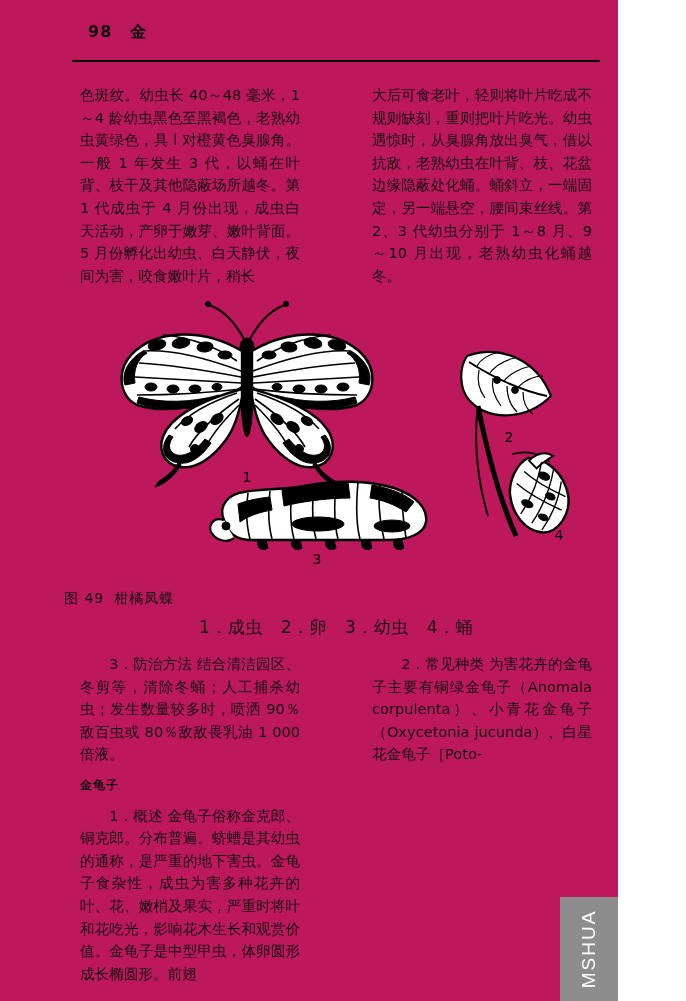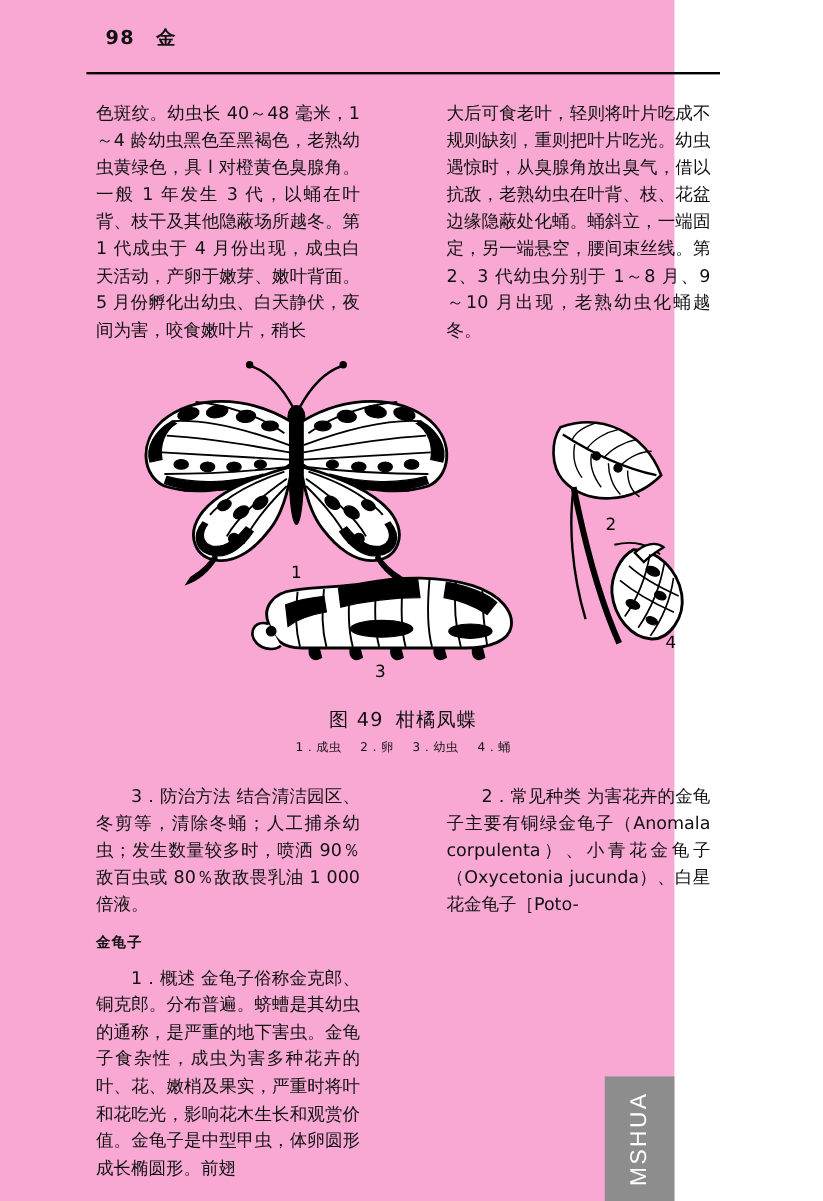--- a/index.html
+++ b/index.html
@@ -11,23 +11,23 @@
     width: 686px;
     height: 1001px;
     position: relative;
     font-family: "DejaVu Sans", sans-serif;
     color: #111;
     overflow: hidden;
   }
   .page {
     position: absolute;
     left: 0; top: 0;
-    width: 562px;
+    width: 618px;
     height: 1001px;
-    background: #f9a8d4;
+    background: #be185d;
   }
   
   .header {
     position: absolute;
     left: 88px;
     top: 22px;
     font-size: 16px;
     letter-spacing: 1px;
     font-family: "DejaVu Sans", sans-serif;
   }
@@ -76,35 +76,35 @@
   .figure {
     position: absolute;
     left: 72px;
     top: 296px;
     width: 528px;
     height: 290px;
   }
   .figure svg { display: block; }
   .fig-caption {
     position: absolute;
-    left: 72px;
+    left: 64px;
     top: 590px;
     width: 528px;
-    text-align: center;
-    font-size: 16px;
+    text-align: left;
+    font-size: 14px;
     letter-spacing: 1px;
   }
   .fig-caption .t { margin-right: 10px; }
   .fig-legend {
     position: absolute;
     left: 72px;
     top: 616px;
     width: 528px;
     text-align: center;
-    font-size: 10px;
+    font-size: 17px;
     letter-spacing: .5px;
   }
   .fig-legend span { margin: 0 6px; }
 
   
   .side-tab {
     position: absolute;
     right: 0;
     bottom: 0;
     width: 58px;

